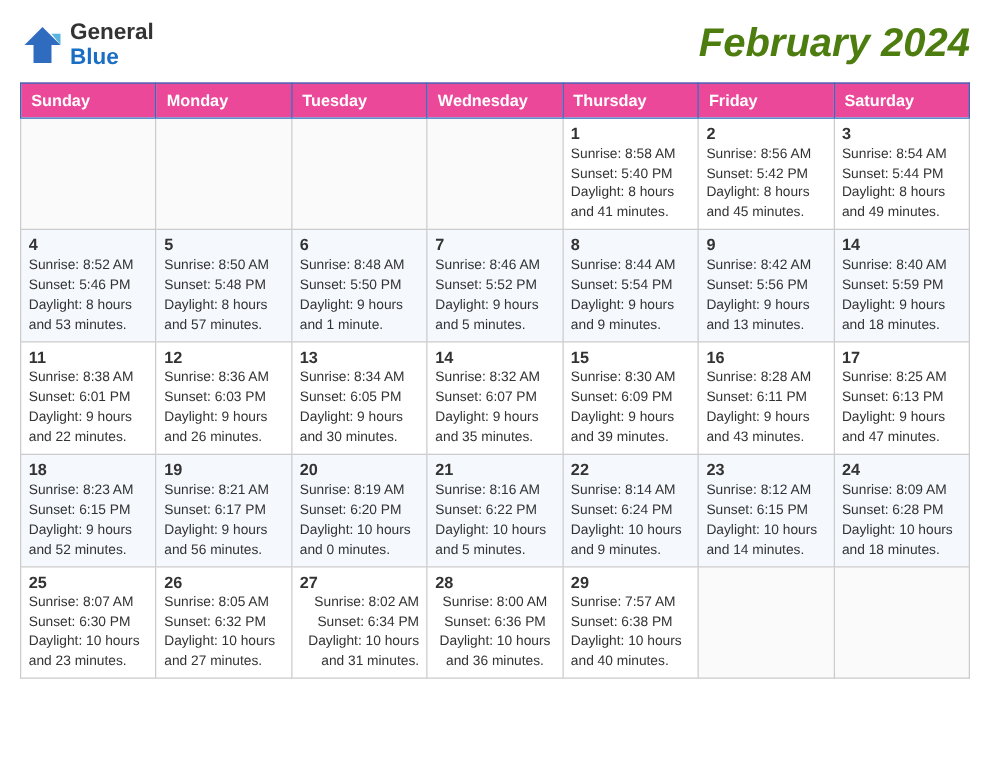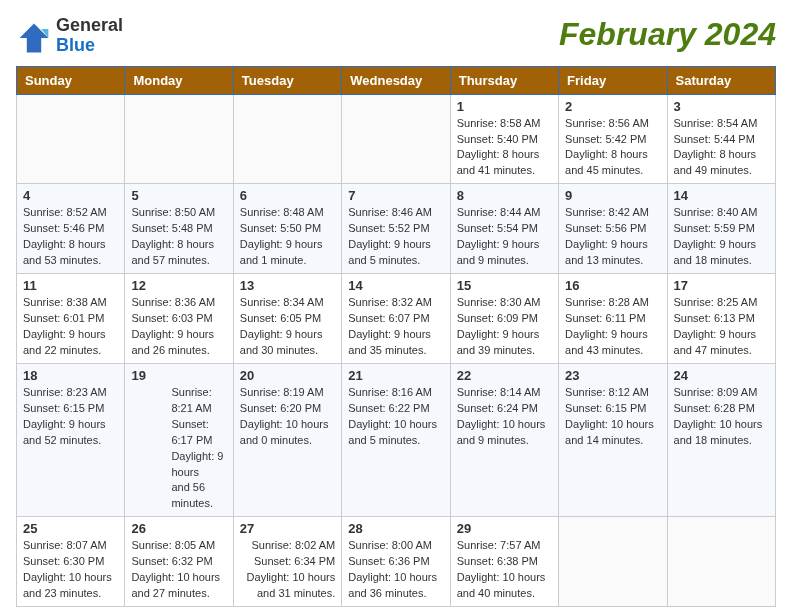--- a/index.html
+++ b/index.html
@@ -11,21 +11,21 @@
       padding: 16px;
     }
     .header-row {
       display: flex;
       justify-content: space-between;
       align-items: flex-start;
       margin-bottom: 10px;
     }
     .logo {
       display: flex;
-      align-items: flex-end;
+      align-items: center;
       gap: 4px;
     }
     .logo-text {
       display: flex;
       flex-direction: column;
       font-size: 18px;
       font-weight: bold;
       line-height: 1.1;
     }
     .logo-general { color: #333; }
@@ -46,21 +46,21 @@
     .title-block h2 {
       font-size: 16px;
       font-weight: normal;
       color: #555;
     }
     .calendar {
       width: 100%;
       border-collapse: collapse;
     }
     .calendar th {
-      background: #a16207;
+      background: #ec4899;
       color: #fff;
       font-size: 13px;
       font-weight: bold;
       padding: 6px 8px;
       border: 1px solid #2f6bbf;
       text-align: left;
       margin-top: 12px;
     }
     .calendar td {
       border: 1px solid #ccc;
@@ -255,21 +255,21 @@
       <tr>
         <td>
           <div class="day-number">18</div>
           <div class="day-info" style="white-space: pre-line;">Sunrise: 8:23 AM
 Sunset: 6:15 PM
 Daylight: 9 hours
 and 52 minutes.</div>
         </td>
         <td>
           <div class="day-number">19</div>
-          <div class="day-info" style="white-space: pre-line; margin-left: 40px;">Sunrise: 8:21 AM
+          <div class="day-info" style="white-space: pre-line;">Sunrise: 8:21 AM
 Sunset: 6:17 PM
 Daylight: 9 hours
 and 56 minutes.</div>
         </td>
         <td>
           <div class="day-number">20</div>
           <div class="day-info" style="white-space: pre-line;">Sunrise: 8:19 AM
 Sunset: 6:20 PM
 Daylight: 10 hours
 and 0 minutes.</div>
@@ -320,21 +320,21 @@
         </td>
         <td>
           <div class="day-number">27</div>
           <div class="day-info" style="white-space: pre-line; text-align: right;">Sunrise: 8:02 AM
 Sunset: 6:34 PM
 Daylight: 10 hours
 and 31 minutes.</div>
         </td>
         <td>
           <div class="day-number">28</div>
-          <div class="day-info" style="white-space: pre-line;">Sunrise: 8:00 AM
+          <div class="day-info" style="white-space: pre-line; text-align: center;">Sunrise: 8:00 AM
 Sunset: 6:36 PM
 Daylight: 10 hours
 and 36 minutes.</div>
         </td>
         <td>
           <div class="day-number">29</div>
           <div class="day-info" style="white-space: pre-line;">Sunrise: 7:57 AM
 Sunset: 6:38 PM
 Daylight: 10 hours
 and 40 minutes.</div>

